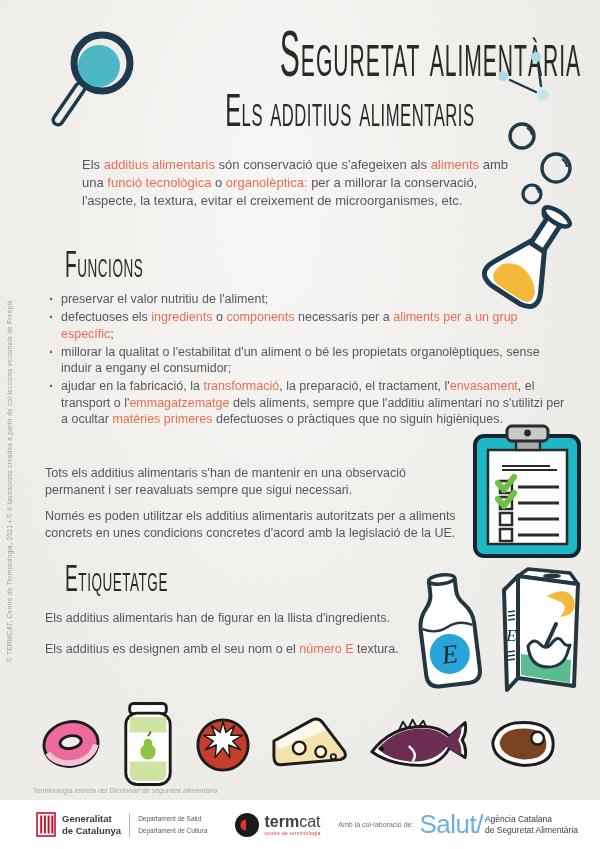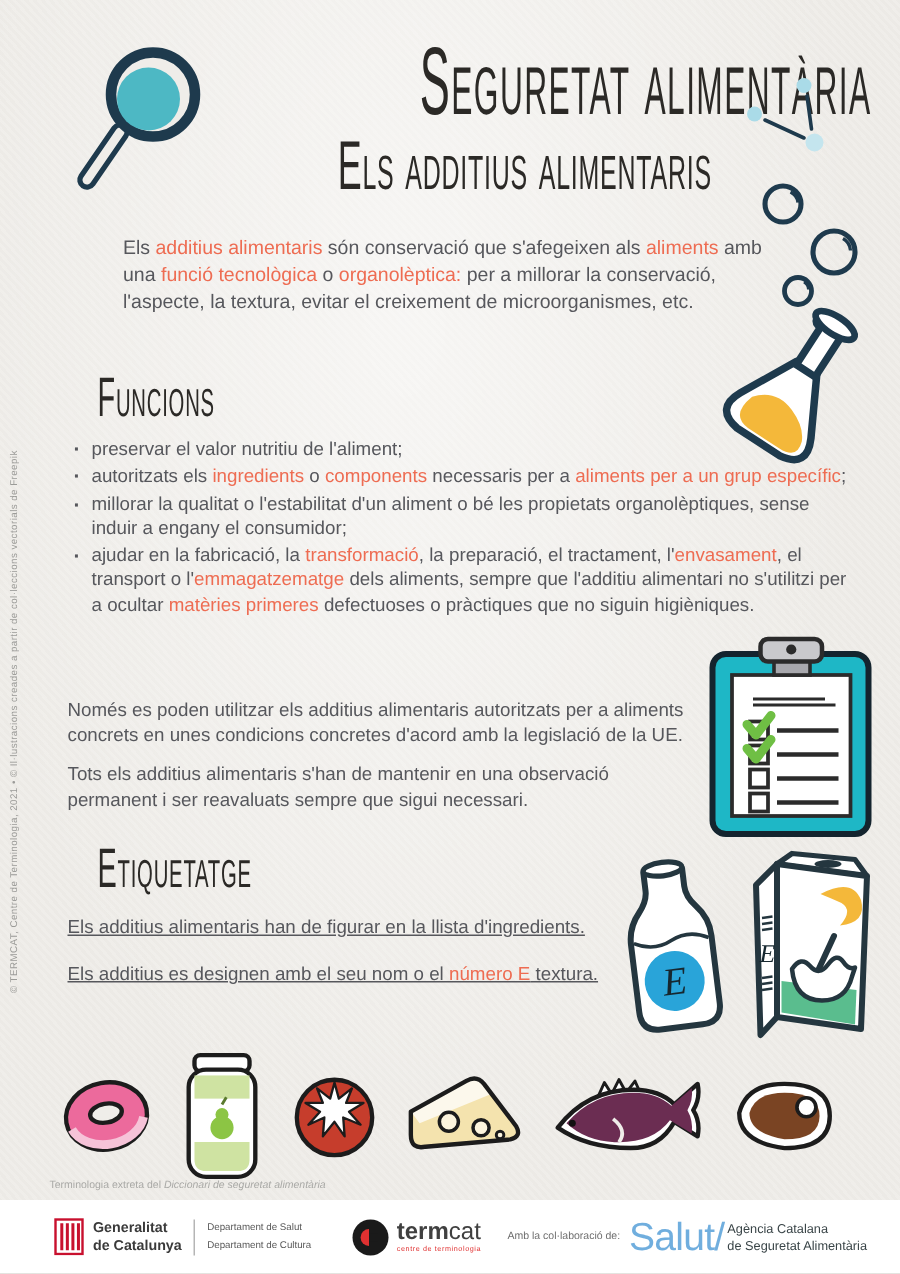--- a/index.html
+++ b/index.html
@@ -24,21 +24,21 @@
   .sec-heading { position:absolute; left:45px; font-size:37px;margin-left:20px; }
   .sec-heading .condense { transform:scaleX(0.52); letter-spacing:1px; }
   
   .intro { position:absolute; left:82px; top:156px; width:448px; font-size:13px; line-height:1.38; }
   .hl { color:#ee6c52; }
   .bullets { position:absolute; left:47px; top:291px; width:520px; list-style:none; }
   .bullets li { position:relative; padding-left:14px; font-size:12.5px; line-height:1.3; margin-bottom:2px; }
   .bullets li::before { content:"·"; position:absolute; left:2px; top:-1px; font-weight:bold; font-size:14px; color:#56575c; }
   .auth-text { position:absolute; left:45px; top:465px; width:422px; font-size:12.5px; line-height:1.36; }
   .auth-text p { margin-bottom:9px; }
-  .label-text { position:absolute; left:45px; top:610px; width:400px; font-size:12.5px; line-height:1.36;text-decoration:underline; }
+  .label-text { position:absolute; left:45px; top:610px; width:400px; font-size:12.5px; line-height:1.36; }
   .label-text p { margin-bottom:14px; }
   
   .abs { position:absolute; }
   .side-credit {
     position:absolute; left:6px; top:662px; width:506px;
     transform:rotate(-90deg); transform-origin:0 0;
     font-size:6.5px; color:#9b9b98; letter-spacing:0.3px; white-space:nowrap;
   }
   .food-row { position:absolute; left:40px; top:698px; width:520px; height:92px;
     display:flex; justify-content:space-between; align-items:center; }
@@ -105,28 +105,28 @@
       <path d="M35,158 q11,-13 27,-7 q13,5 17,14 q4,12 -10,12 l-25,0 q-15,-1 -9,-19 z" fill="#f4b83a"></path>
       <rect x="48" y="90" width="15" height="34" fill="#ffffff" stroke="#1e3a4d" stroke-width="5"></rect>
       <ellipse cx="55.5" cy="88" rx="15" ry="6" fill="#ffffff" stroke="#1e3a4d" stroke-width="4.5"></ellipse>
     </g>
   </svg>
 
   <h2 class="hand sec-heading" style="top:244px;">
     <span class="condense">Funcions</span></h2>
   <ul class="bullets">
     <li><span>preservar el valor nutritiu de l'aliment;</span></li>
-    <li><span>autoritzats els </span><span class="hl">ingredients</span><span> o </span><span class="hl">components</span><span> necessaris per a </span><span class="hl">aliments per a un grup específic</span><span>;</span></li>
+    <li><span>defectuoses els </span><span class="hl">ingredients</span><span> o </span><span class="hl">components</span><span> necessaris per a </span><span class="hl">aliments per a un grup específic</span><span>;</span></li>
     <li><span>millorar la qualitat o l'estabilitat d'un aliment o bé les propietats organolèptiques, sense induir a engany el consumidor;</span></li>
     <li><span>ajudar en la fabricació, la </span><span class="hl">transformació</span><span>, la preparació, el tractament, l'</span><span class="hl">envasament</span><span>, el transport o l'</span><span class="hl">emmagatzematge</span><span> dels aliments, sempre que l'additiu alimentari no s'utilitzi per a ocultar </span><span class="hl">matèries primeres</span><span> defectuoses o pràctiques que no siguin higièniques.</span></li>
   </ul>
 
   <div class="auth-text">
+    <p>Tots els additius alimentaris s'han de mantenir en una observació permanent i ser reavaluats sempre que sigui necessari.</p>
     <p>Només es poden utilitzar els additius alimentaris autoritzats per a aliments concrets en unes condicions concretes d'acord amb la legislació de la UE.</p>
-    <p>Tots els additius alimentaris s'han de mantenir en una observació permanent i ser reavaluats sempre que sigui necessari.</p>
   </div>
 
   <svg class="abs" style="left:464px; top:420px;" width="126" height="142" viewBox="0 0 126 142">
     <rect x="11" y="16" width="104" height="120" rx="9" fill="#1eb7c6" stroke="#14242e" stroke-width="4"></rect>
     <rect x="24" y="30" width="79" height="94" fill="#ffffff" stroke="#2b2b2b" stroke-width="2.5"></rect>
     <rect x="52" y="20" width="24" height="10" fill="#a8a8ad" stroke="#2b2b2b" stroke-width="2.4"></rect>
     <rect x="43" y="6" width="41" height="15" rx="5" fill="#c9c9cc" stroke="#2b2b2b" stroke-width="3"></rect>
     <circle cx="63.5" cy="13" r="3.4" fill="#2b2b2b"></circle>
     <line x1="38" y1="46" x2="86" y2="46" stroke="#2b2b2b" stroke-width="2"></line>
     <line x1="38" y1="50" x2="93" y2="50" stroke="#2b2b2b" stroke-width="2"></line>

